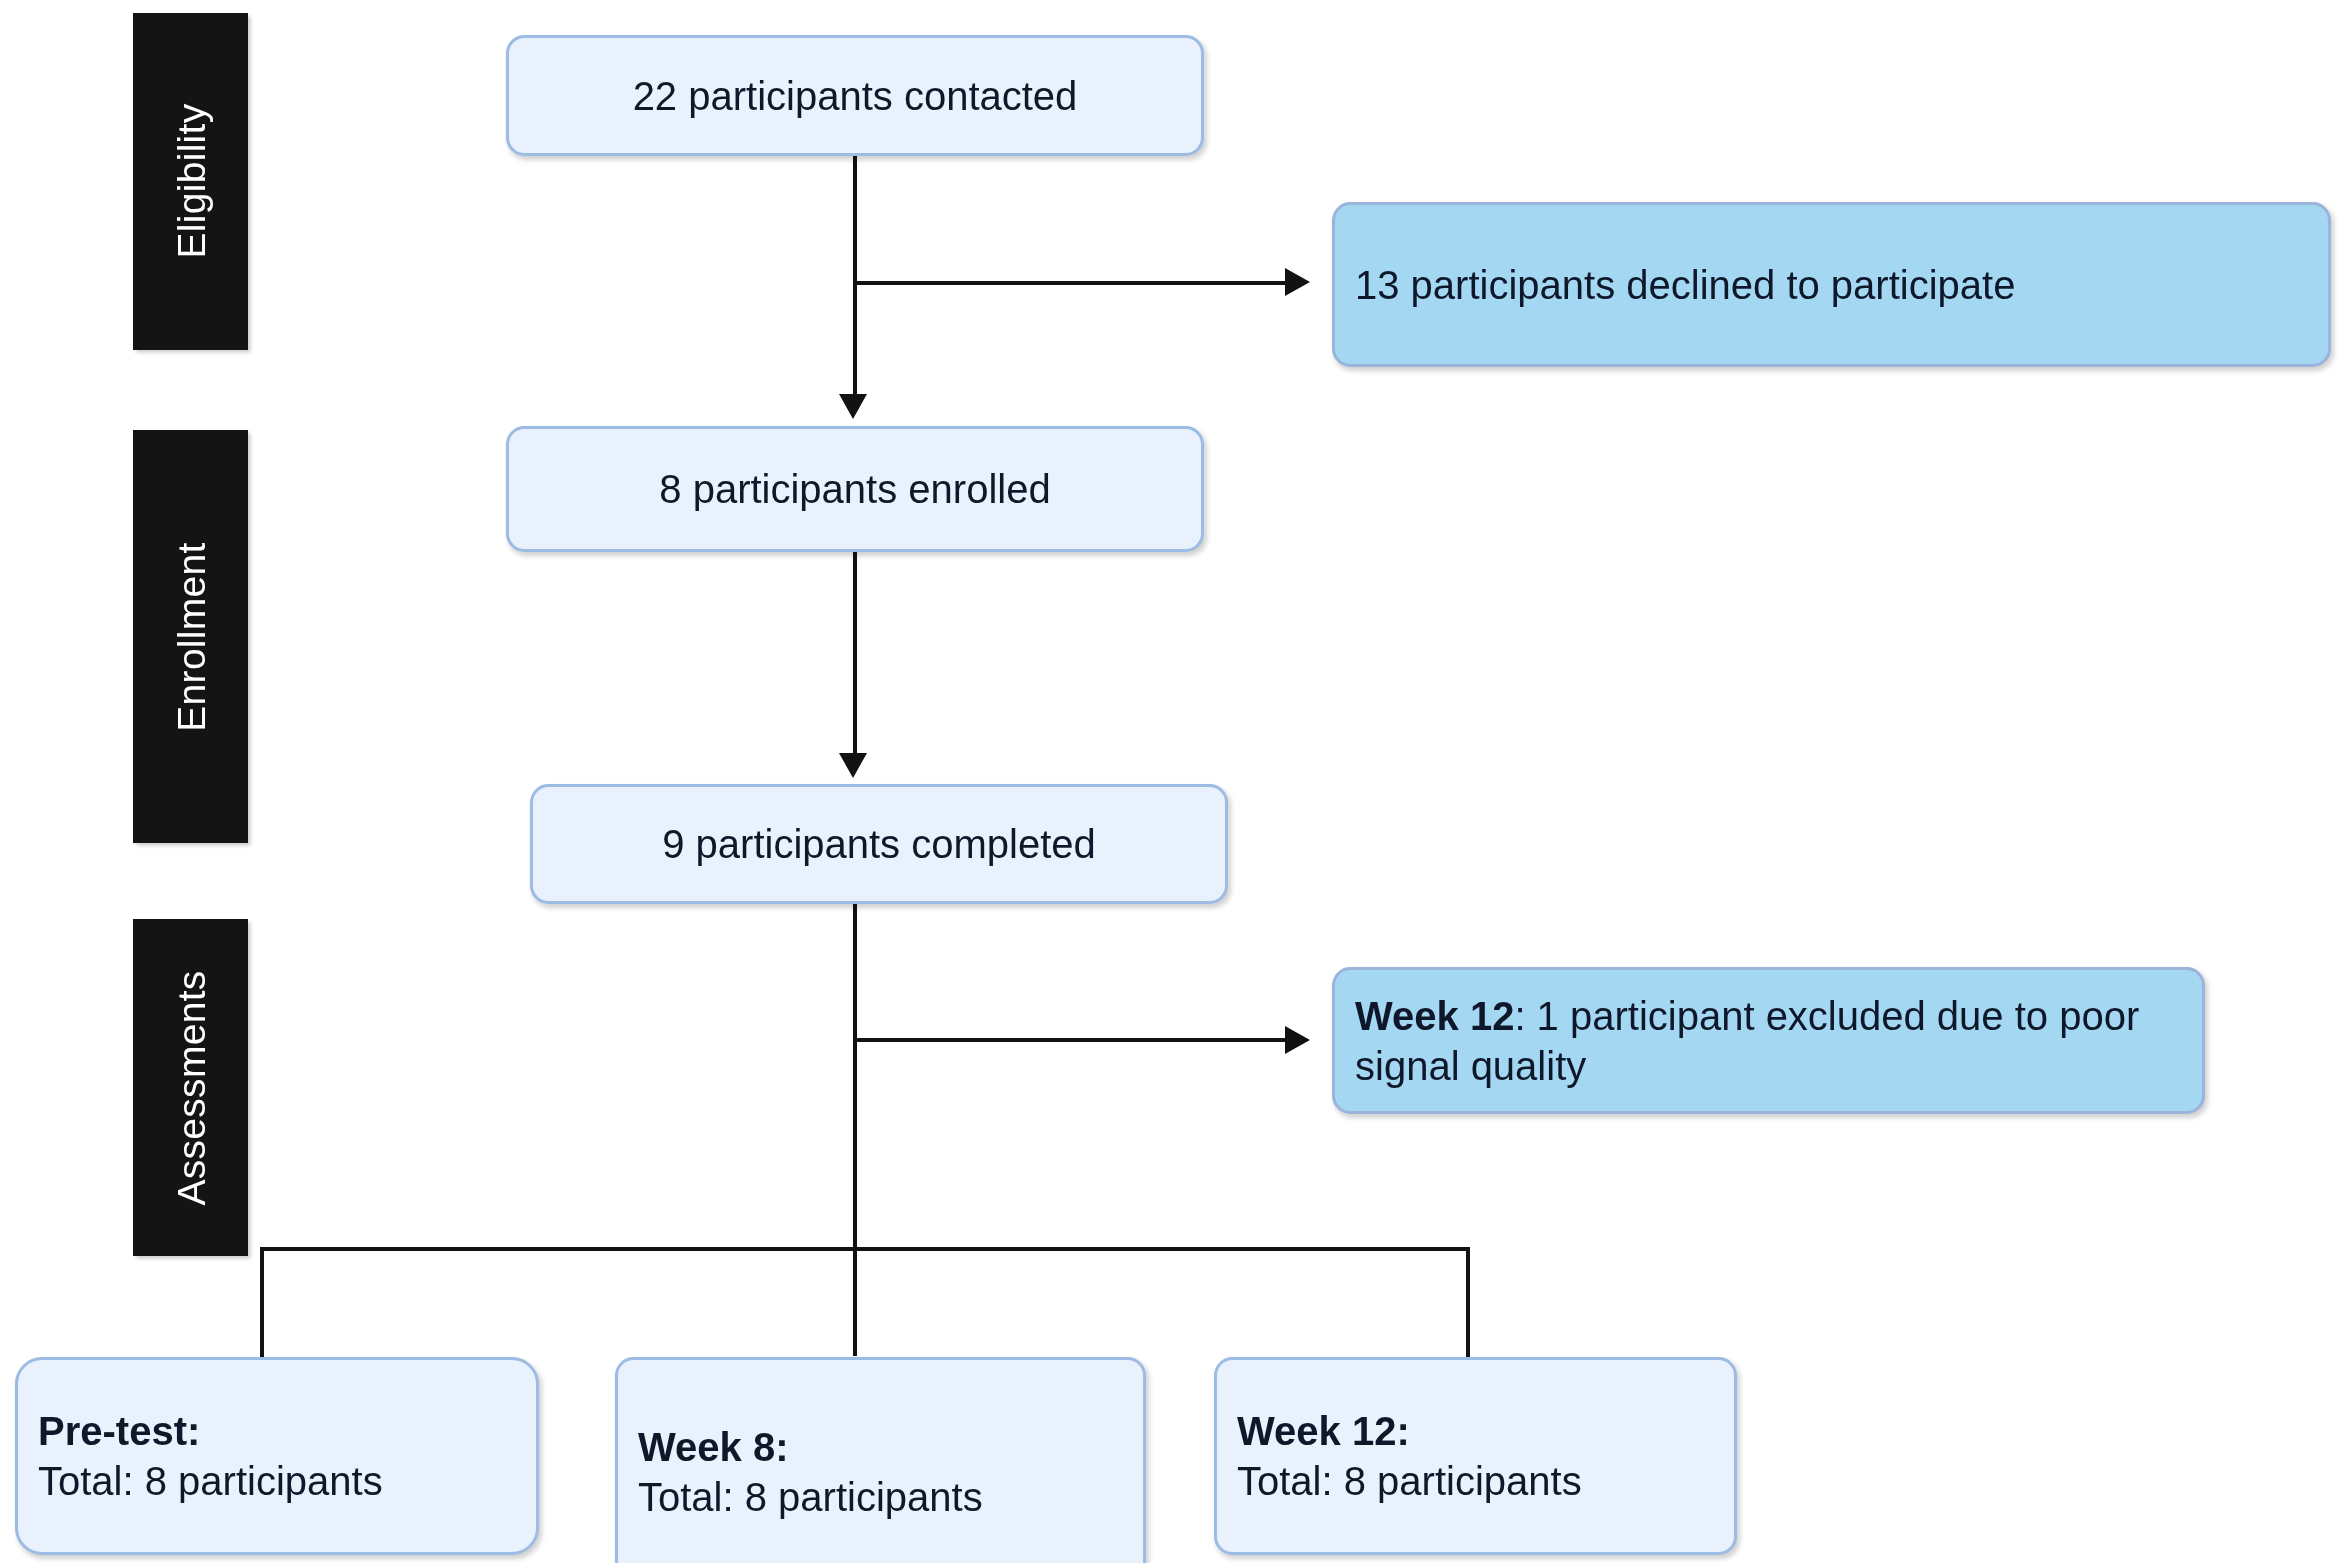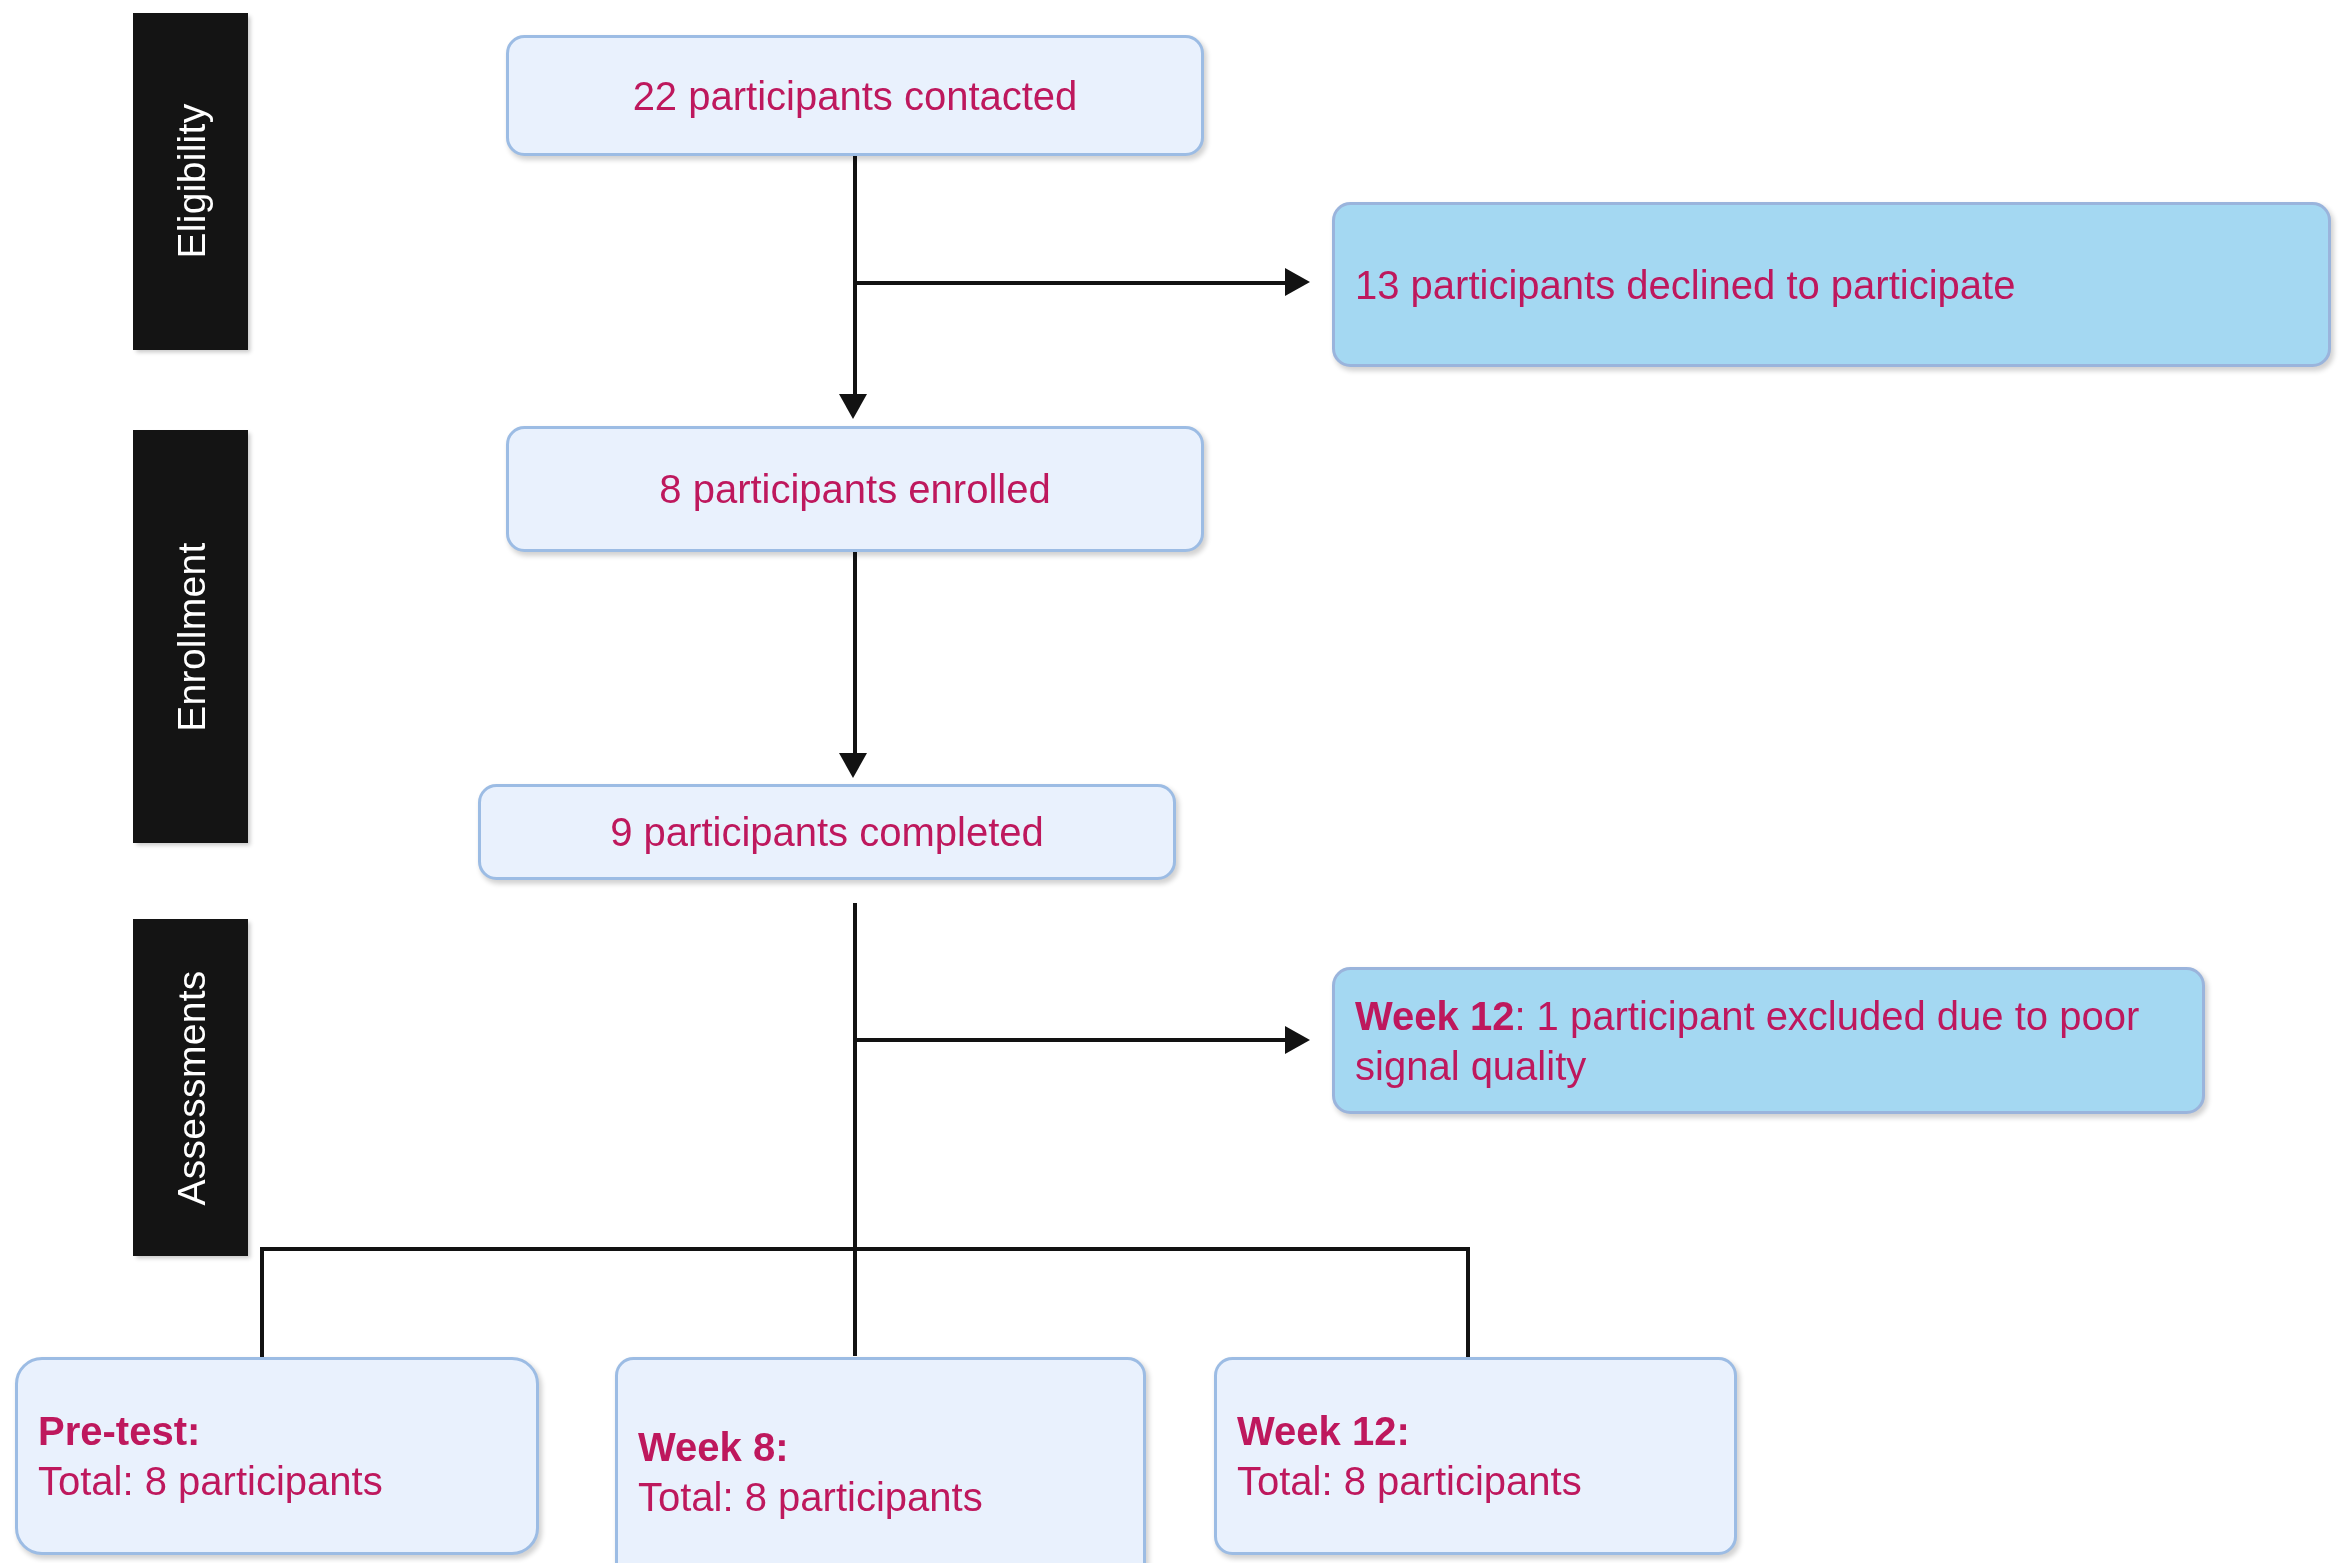--- a/index.html
+++ b/index.html
@@ -48,21 +48,21 @@
     background: #e9f1fd;
     border: 3.4px solid #9cbce4;
   }
   .node.aside {
     background: #a4d8f2;
     border: 3.4px solid #9ab4dc;
   }
   .node-text {
     width: 100%;
     font-size: 40px;
-    color: #be185d;
+    color: #0f172a;
     line-height: 1.25;
   }
   .node.center .node-text { text-align: center; }
   .node.leftalign .node-text { text-align: left; padding-left: 20px; padding-right: 22px; }
   .node-text b { font-weight: 700; }
 
   
   .vline, .hline {
     position: absolute;
     background: #121212;
@@ -129,21 +129,21 @@
   <div class="node aside leftalign" style="left:1332px; top:202px; width:999px; height:165px;">
     <div class="node-text">
       <span>13 participants declined to participate</span>
     </div>
   </div>
 
   <div class="node primary center" style="left:506px; top:426px; width:698px; height:126px;">
     <div class="node-text">8 participants enrolled</div>
   </div>
 
-  <div class="node primary center" style="left:478px; top:784px; width:698px; height:96px;justify-content:flex-end;">
+  <div class="node primary center" style="left:530px; top:784px; width:698px; height:120px;justify-content:flex-end;">
     <div class="node-text">9 participants completed</div>
   </div>
 
   <div class="node aside leftalign" style="left:1332px; top:967px; width:873px; height:147px;">
     <div class="node-text">
       <b>Week 12</b><span>: 1 participant excluded due to poor signal quality</span>
     </div>
   </div>
 
   <div class="node primary leftalign" style="left:15px; top:1357px; width:524px; height:198px;border-radius:27px;">

